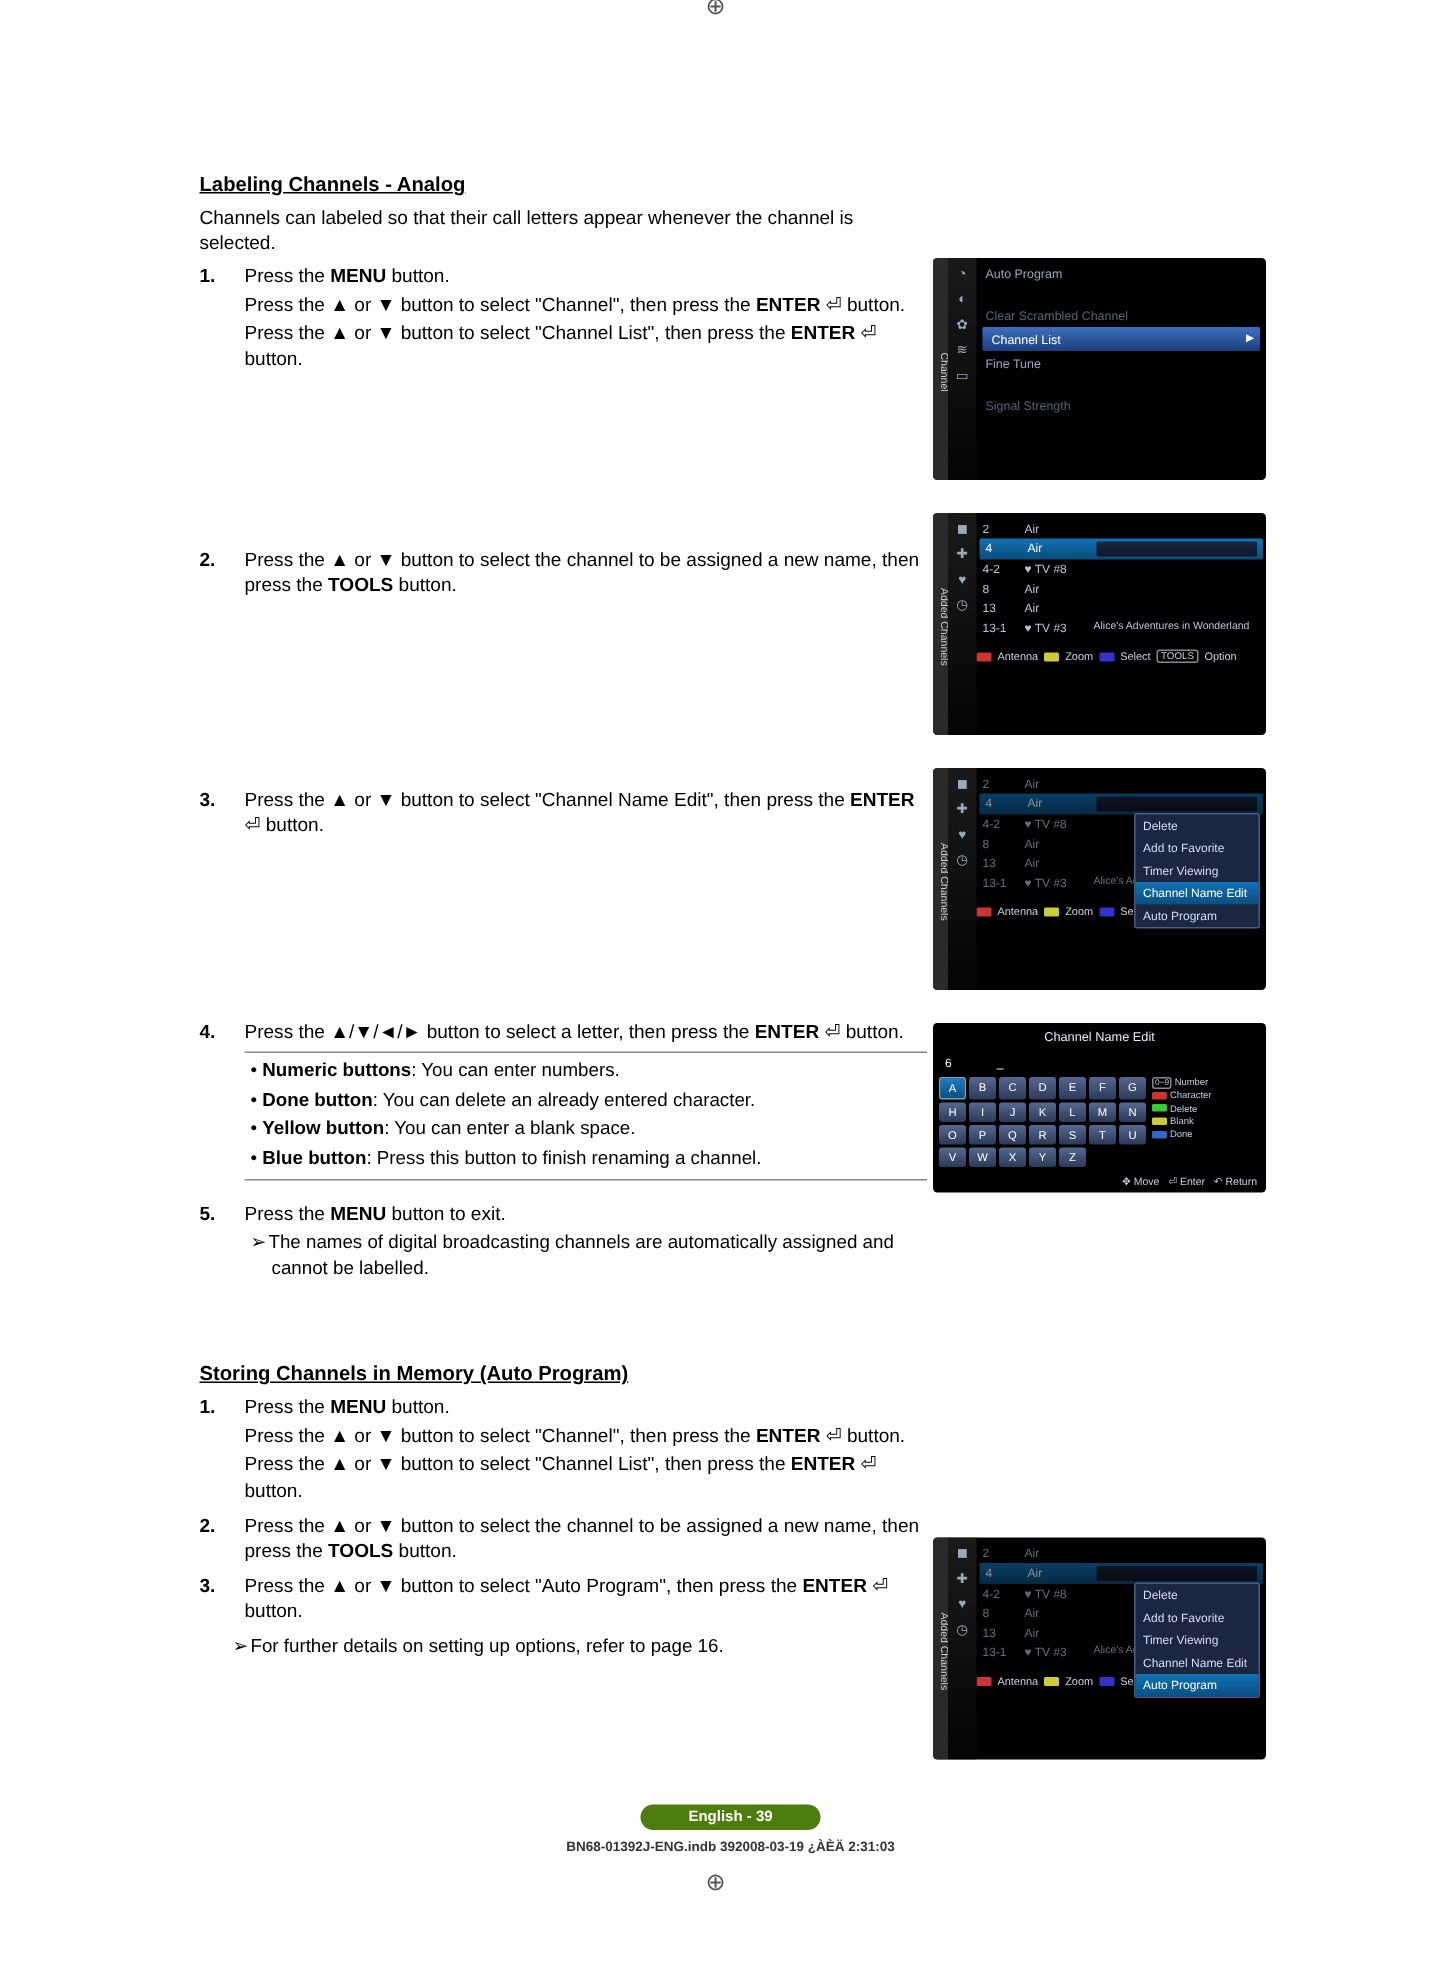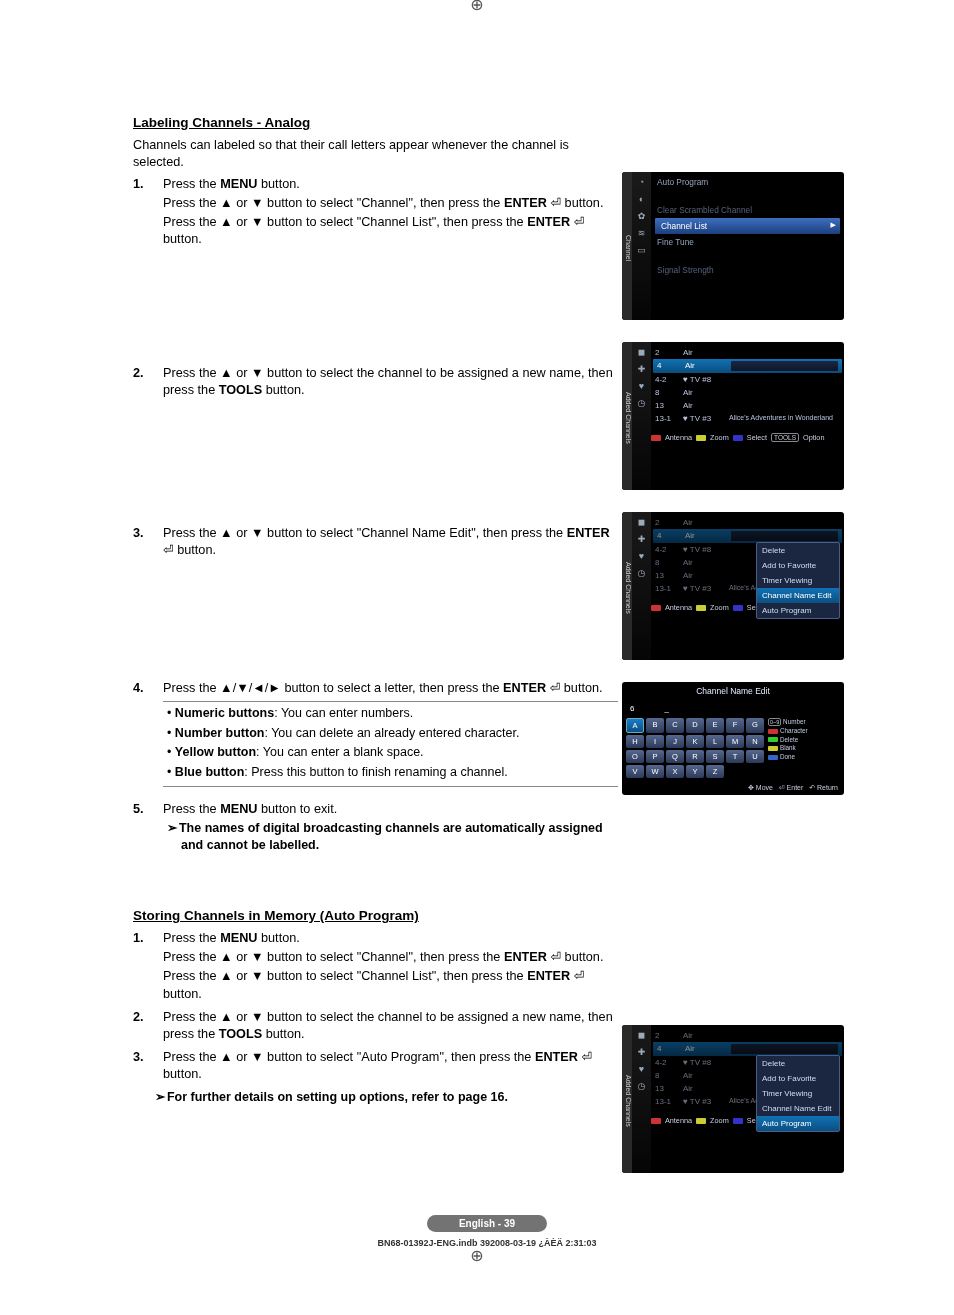--- a/index.html
+++ b/index.html
@@ -69,21 +69,21 @@
   .step-body p { margin: 0 0 2px 0; }
   .glyph { font-family: inherit; }
   .bullet-list {
     border-top: 0.5px solid #888;
     border-bottom: 0.5px solid #888;
     padding: 3px 0;
     margin: 4px 0 0 0;
   }
   .bullet { margin: 0; padding-left: 14px; text-indent: -10px; font-size:12.5px; line-height:1.4; }
   .bullet::before { content: "• "; }
-  .note { padding-left: 18px; text-indent: -14px; margin:4px 0 0 0; font-size:12.5px;font-weight:bold; }
+  .note { padding-left: 18px; text-indent: -14px; margin:4px 0 0 0; font-size:12.5px; }
   .note::before { content: "➢  "; letter-spacing: -1px;}
   .gap-lg { height: 110px; }
 
   
   .osd {
     width: 222px;
     background: #000;
     border-radius: 3px;
     margin-bottom: 22px;
     font-size: 8px;
@@ -179,23 +179,23 @@
   .kbd-grid-wrap { display:flex; gap:4px;}
   .kbd-grid { display:grid; grid-template-columns: repeat(7, 18px); gap:2px;}
   .kbd-key { background:linear-gradient(#55688f,#2c3a59); color:#fff; font-size:7.5px; text-align:center; border-radius:2px; padding:2px 0;}
   .kbd-key.sel { background:linear-gradient(#1a7dc9,#0a4f82); border:1px solid #6ab;}
   .kbd-legend { font-size:6.3px; color:#c3cde8; line-height:1.4;}
   .kbd-legend .sw { display:inline-block; width:10px; height:5px; border-radius:1px; vertical-align:middle; margin-right:2px;}
   .kbd-legend .r{background:#c33}.kbd-legend .g{background:#3c3}.kbd-legend .y{background:#cc3}.kbd-legend .b{background:#36c}
   .kbd-foot { text-align:right; font-size:7px; padding:4px 6px; color:#c8cde0;}
   .page-num-pill {
     clear:both;
-    margin: 20px auto 6px;
+    margin: 8px auto 6px;
     width:120px;
-    background:#737373;
+    background:#4d7c0f;
     border-radius:11px;
     text-align:center;
     font-size:10px;
     font-weight:bold;
     color:#fff;
     padding:3px 0;
   }
   .foot-meta {
     font-size:9px;
     color:#333;
@@ -247,21 +247,21 @@
       </div>
 
       <div style="height:115px"></div>
 
       <div class="step">
         <div class="step-num">4.</div>
         <div class="step-body">
           <p>Press the ▲/▼/◄/► button to select a letter, then press the <b>ENTER</b> <span class="glyph">⏎</span> button.</p>
           <div class="bullet-list">
             <p class="bullet"><b>Numeric buttons</b>: You can enter numbers.</p>
-            <p class="bullet"><b>Number button</b>: You can delete an already entered character.</p>
+            <p class="bullet"><b>Done button</b>: You can delete an already entered character.</p>
             <p class="bullet"><b>Yellow button</b>: You can enter a blank space.</p>
             <p class="bullet"><b>Blue button</b>: Press this button to finish renaming a channel.</p>
           </div>
         </div>
       </div>
 
       <div style="height:10px"></div>
 
       <div class="step">
         <div class="step-num">5.</div>

